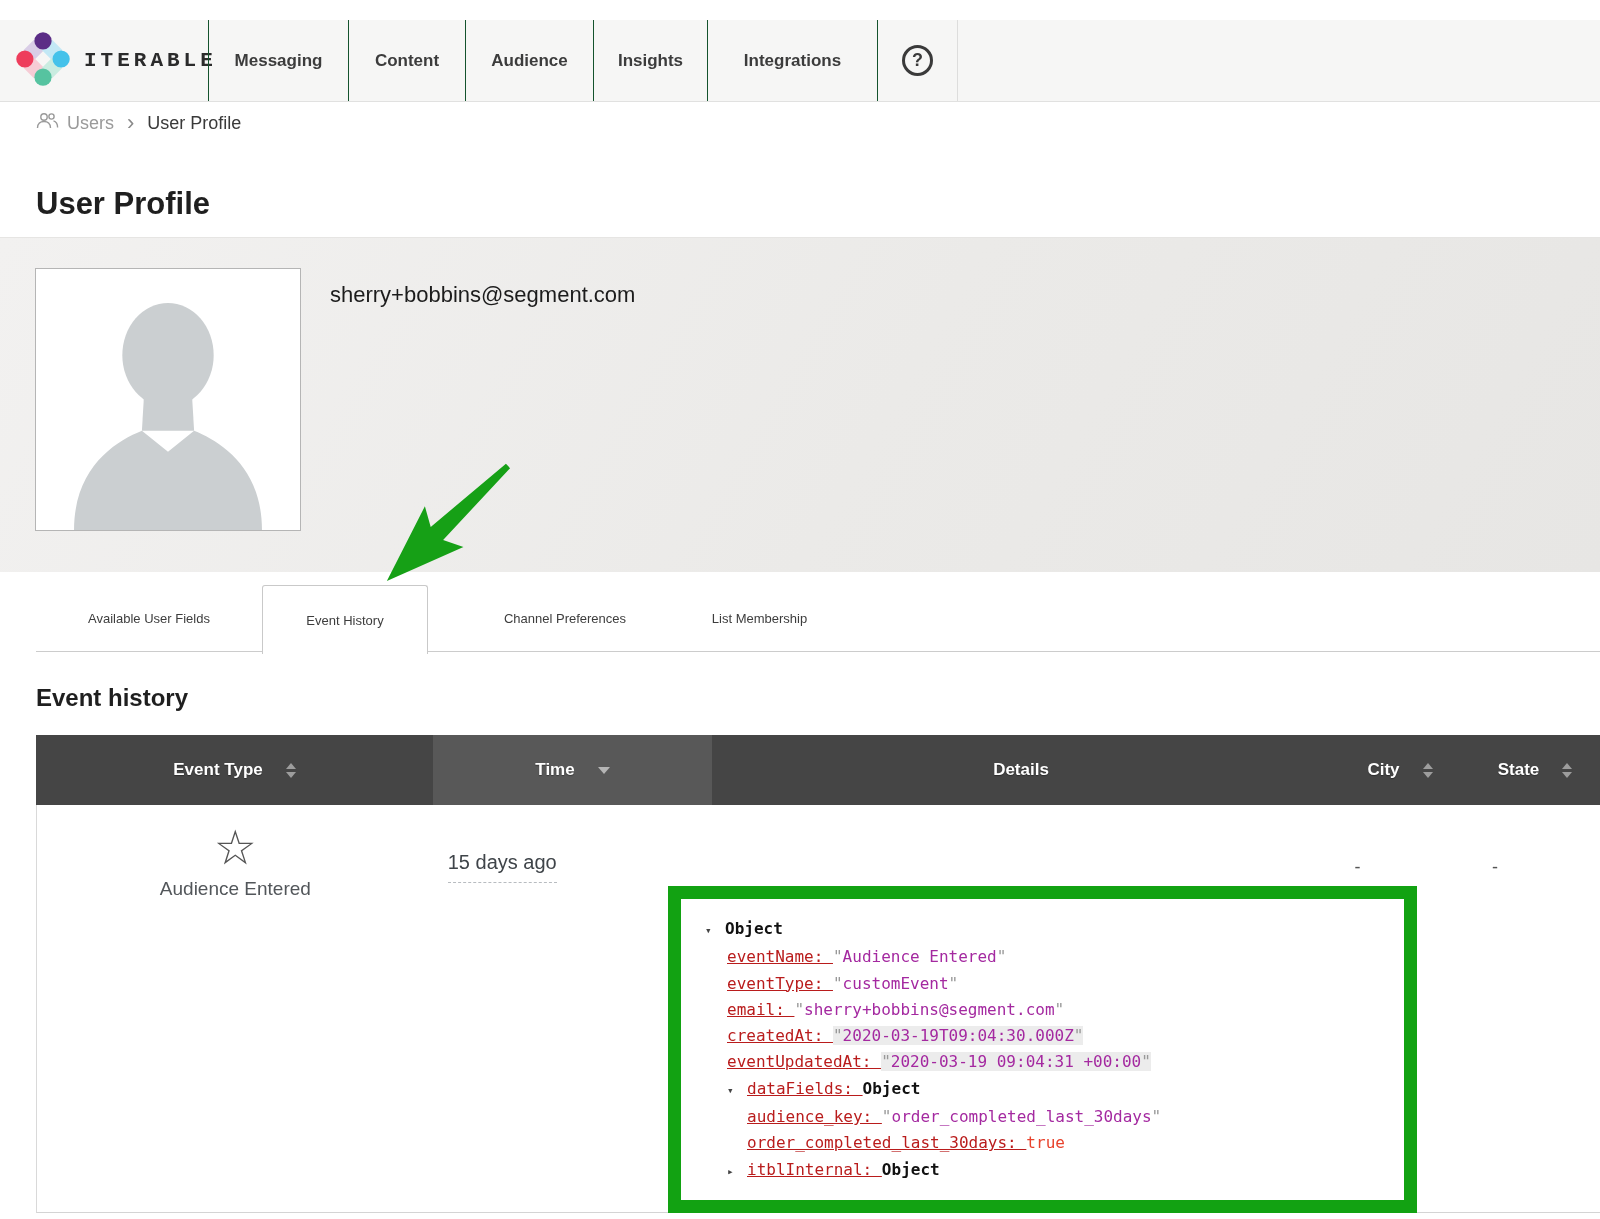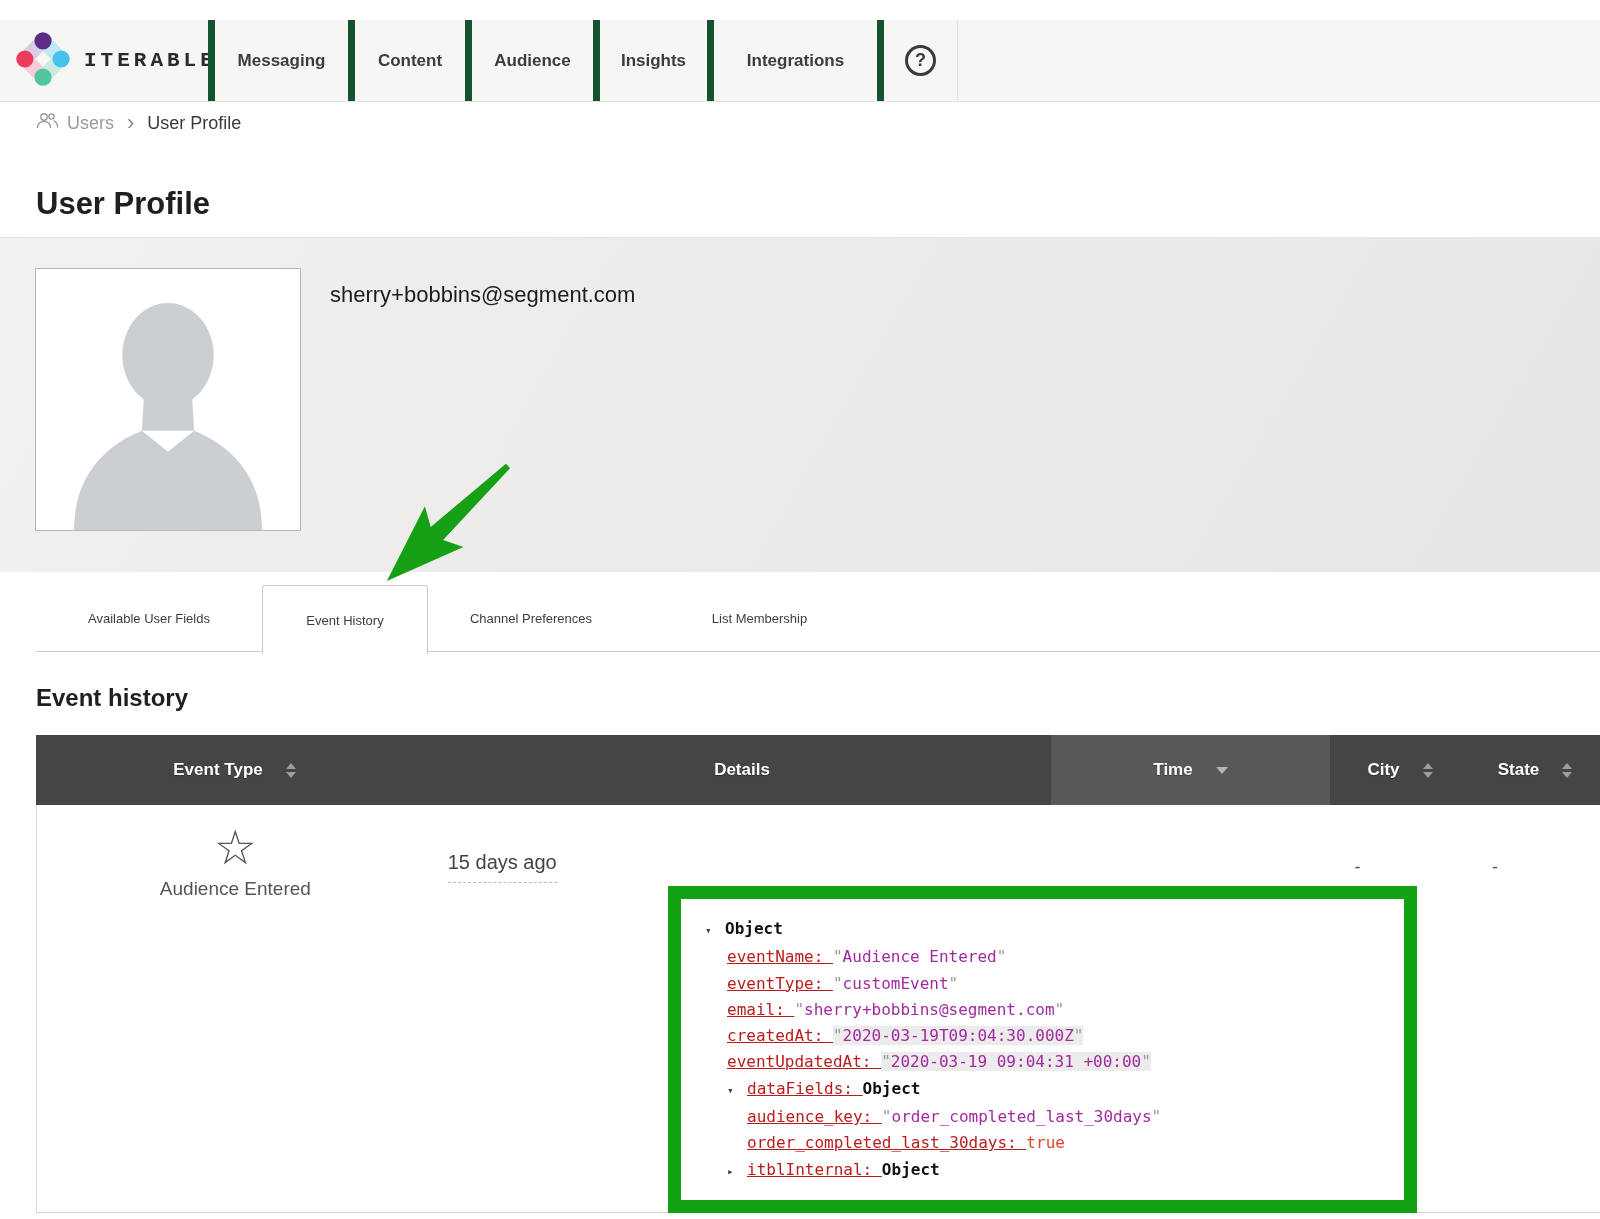--- a/index.html
+++ b/index.html
@@ -14,21 +14,21 @@
     position:absolute; left:0; top:0; width:1600px; height:82px;
     background:#f6f6f5; border-bottom:1px solid #e1e1e0; display:flex; align-items:stretch;margin-top:20px;
   }
   .brand { width:208px; display:flex; align-items:center; padding-left:14px; gap:12px; }
   .brand-word {
     font-family:"Liberation Mono", monospace; font-weight:bold; font-size:21px;
     letter-spacing:4px; color:#2b2b2b;
   }
   .nav-item {
     display:flex; align-items:center; justify-content:center;
-    border-left:7px solid #14532d; font-weight:bold; font-size:17px; color:#3c3c3c; cursor:pointer;text-align:right;
+    border-left:1px solid #14532d; font-weight:bold; font-size:17px; color:#3c3c3c; cursor:pointer;text-align:right;
   }
   .ni-messaging{width:140px}.ni-content{width:117px}.ni-audience{width:128px}
   .ni-insights{width:114px}.ni-integrations{width:170px}
   .ni-help{width:81px; border-right:1px solid #dddddc;}
   .help-circle {
     width:31px; height:31px; border:3px solid #3a3a3a; border-radius:50%;
     display:flex; align-items:center; justify-content:center;
     font-weight:bold; font-size:18px; color:#3a3a3a;
   }
 
@@ -56,21 +56,21 @@
   .arrow-svg { position:absolute; left:370px; top:452px; pointer-events:none; z-index:5; }
 
   
   .tabs { position:absolute; left:0; top:585px; width:1600px; height:70px; }
   .tabs .underline { position:absolute; left:36px; right:0; top:66px; height:1px; background:#cccccc; }
   .tab { position:absolute; top:0; height:66px; display:flex; align-items:center; justify-content:center;
          font-size:13px; color:#3d3d3d; cursor:pointer; }
   .tab-available { left:36px;  width:226px; }
   .tab-event     { left:262px; width:166px; height:69px; background:#fff; border:1px solid #c9c9c9;
                    border-bottom:none; border-radius:3px 3px 0 0; z-index:2; }
-  .tab-channel   { left:431px; width:200px; }
+  .tab-channel   { left:465px; width:200px; }
   .tab-list      { left:672px; width:175px; }
 
   .section-heading { position:absolute; left:36px; top:684px; font-size:24px; color:#1f1f1f; }
 
   
   .thead {
     position:absolute; left:36px; top:735px; width:1564px; height:70px;
     background:#454545; display:flex; color:#fff;
   }
   .th { display:flex; align-items:center; justify-content:center; gap:23px;
@@ -189,28 +189,28 @@
 <h2 class="section-heading">Event history</h2>
 
 <div class="thead">
   <div class="th col-type">
     <span>Event Type</span>
     <span class="sort">
         <span class="tri-up"></span>
         <span class="tri-down"></span>
       </span>
   </div>
+  <div class="th col-time">
+    <span>Time</span>
+    <span class="sort">
+        <span class="tri-down big"></span>
+      </span>
+  </div>
   <div class="th col-details">
     <span>Details</span>
-  </div>
-  <div class="th col-time">
-    <span>Time</span>
-    <span class="sort">
-        <span class="tri-down big"></span>
-      </span>
   </div>
   <div class="th col-city">
     <span>City</span>
     <span class="sort">
         <span class="tri-up"></span>
         <span class="tri-down"></span>
       </span>
   </div>
   <div class="th col-state">
     <span>State</span>

